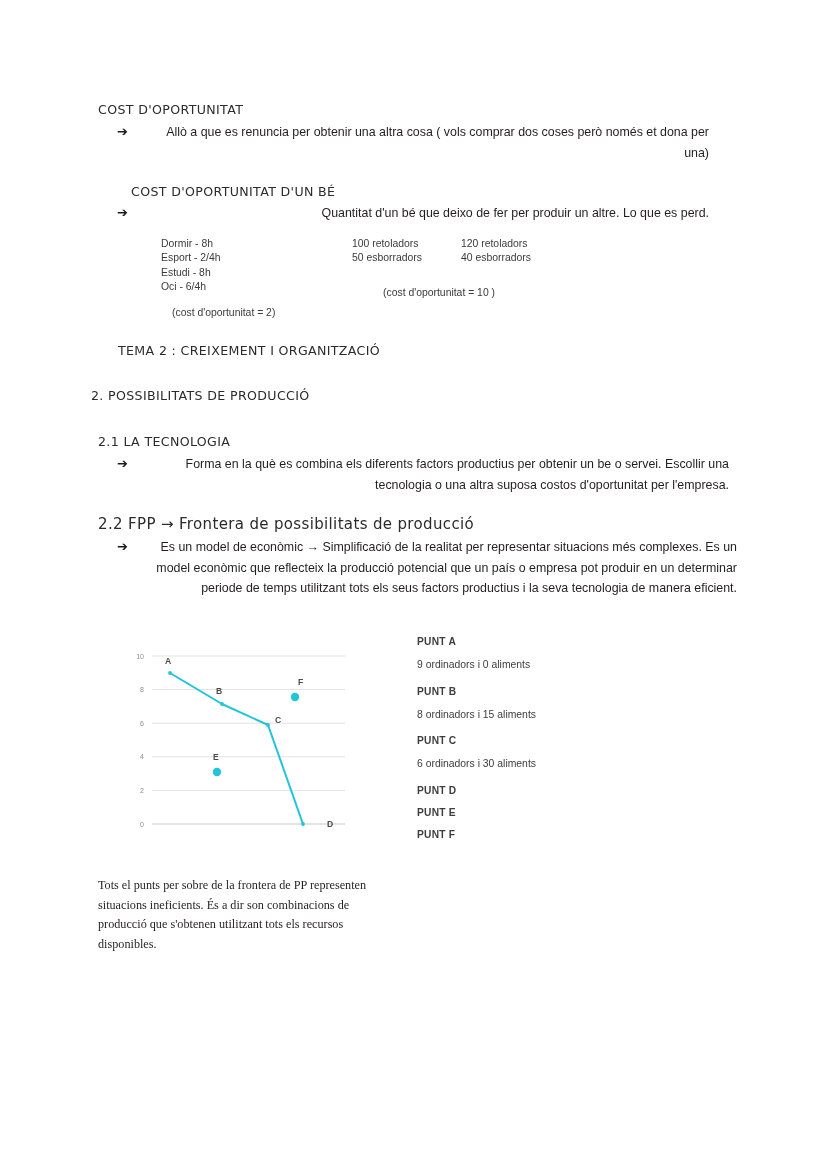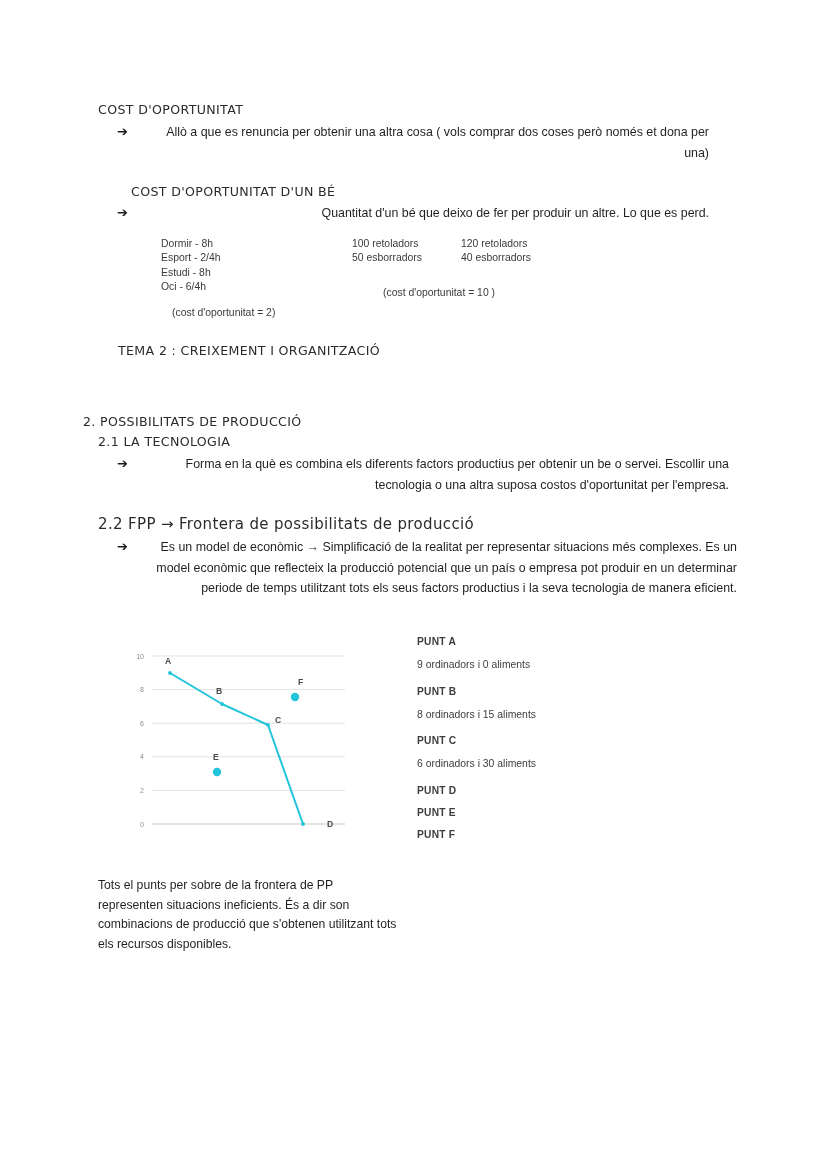--- a/index.html
+++ b/index.html
@@ -112,21 +112,21 @@
     margin: 0 0 14px 0;
   }
   .note-body.tight { margin-bottom: 13px; }
 
   
   .bottom-para {
     position: absolute;
     left: 98px;
     top: 876px;
     width: 300px;
-    font-family: Liberation Sans, sans-serif;
+    font-family: Liberation Serif, serif;
     font-size: 12.2px;
     line-height: 19.6px;
     color: #231f20;
   }
 </style>
 </head>
 <body>
 
 <div class="page">
 
@@ -154,21 +154,21 @@
   <div class="mini-block" style="left:352px; top:237px;">100 retoladors
 50 esborradors</div>
 
   <div class="mini-block" style="left:461px; top:237px;">120 retoladors
 40 esborradors</div>
 
   <div class="mini-block" style="left:383px; top:286px;">(cost d'oportunitat = 10 )</div>
 
   <div class="h-section" style="left:98px; top:343px;margin-left:20px;">TEMA 2 : CREIXEMENT I ORGANITZACIÓ</div>
 
-  <div class="h-section" style="left:83px; top:388px;margin-top:26px;">2. POSSIBILITATS DE PRODUCCIÓ</div>
+  <div class="h-section" style="left:91px; top:388px;">2. POSSIBILITATS DE PRODUCCIÓ</div>
 
   <div class="h-section" style="left:98px; top:434px;">2.1 LA TECNOLOGIA</div>
 
   <div class="bullet-row" style="left:117px; top:454px; width:615px;">
     <span class="arrow-glyph">➔</span>
     <span class="bullet-text" style="width:590px;">Forma en la què es combina els diferents factors productius per obtenir un be o servei. Escollir una tecnologia o una altra suposa costos d'oportunitat per l'empresa.</span>
   </div>
 
   <div class="h-section" style="left:98px; top:515px; font-size:15px;">2.2 FPP → Frontera de possibilitats de producció</div>
 

